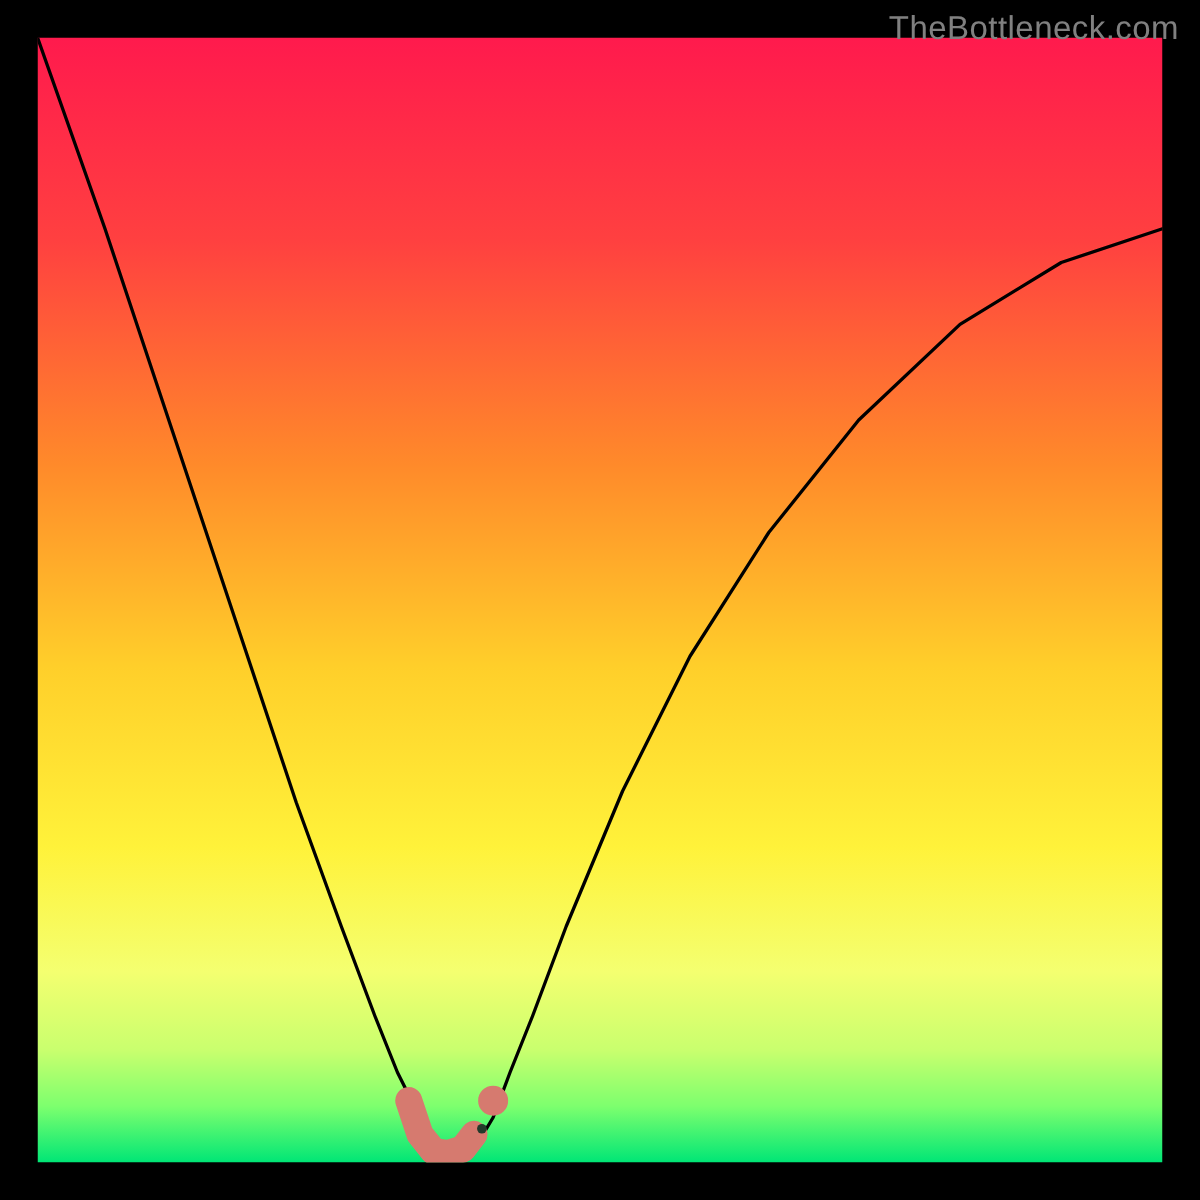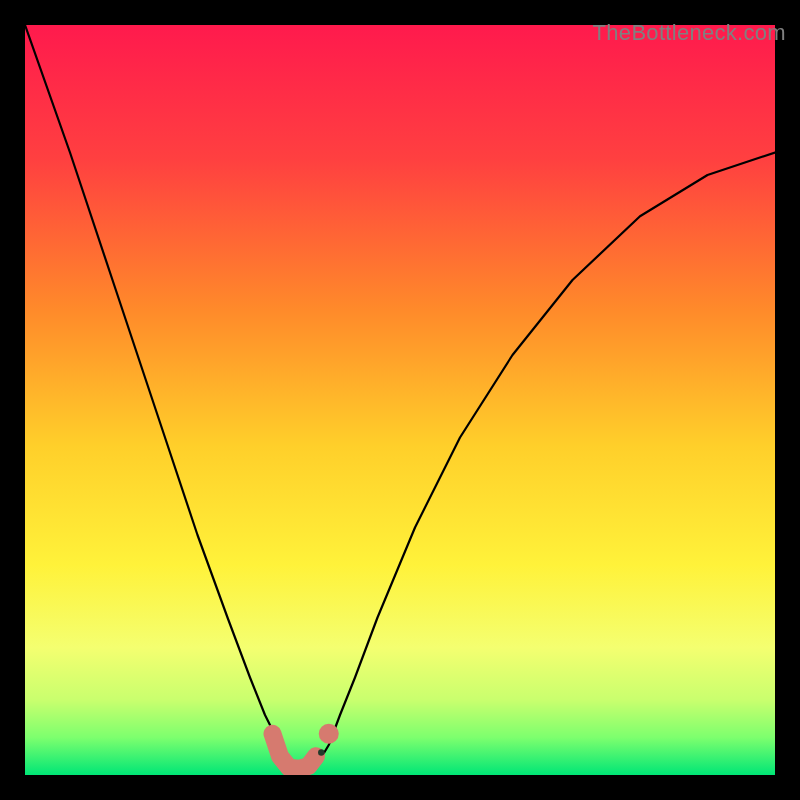--- a/index.html
+++ b/index.html
@@ -12,21 +12,21 @@
     overflow: hidden;
   }
   .frame {
     position: relative;
     width: 800px;
     height: 800px;
     background: #000;
   }
   .watermark {
     position: absolute;
-    top: 20px;
+    top: 6px;
     right: 14px;
     color: #808080;
     font-size: 22px;
     font-weight: 400;
     letter-spacing: 0.3px;
     z-index: 5;
     pointer-events: none;
   }
   svg.plot {
     position: absolute;

